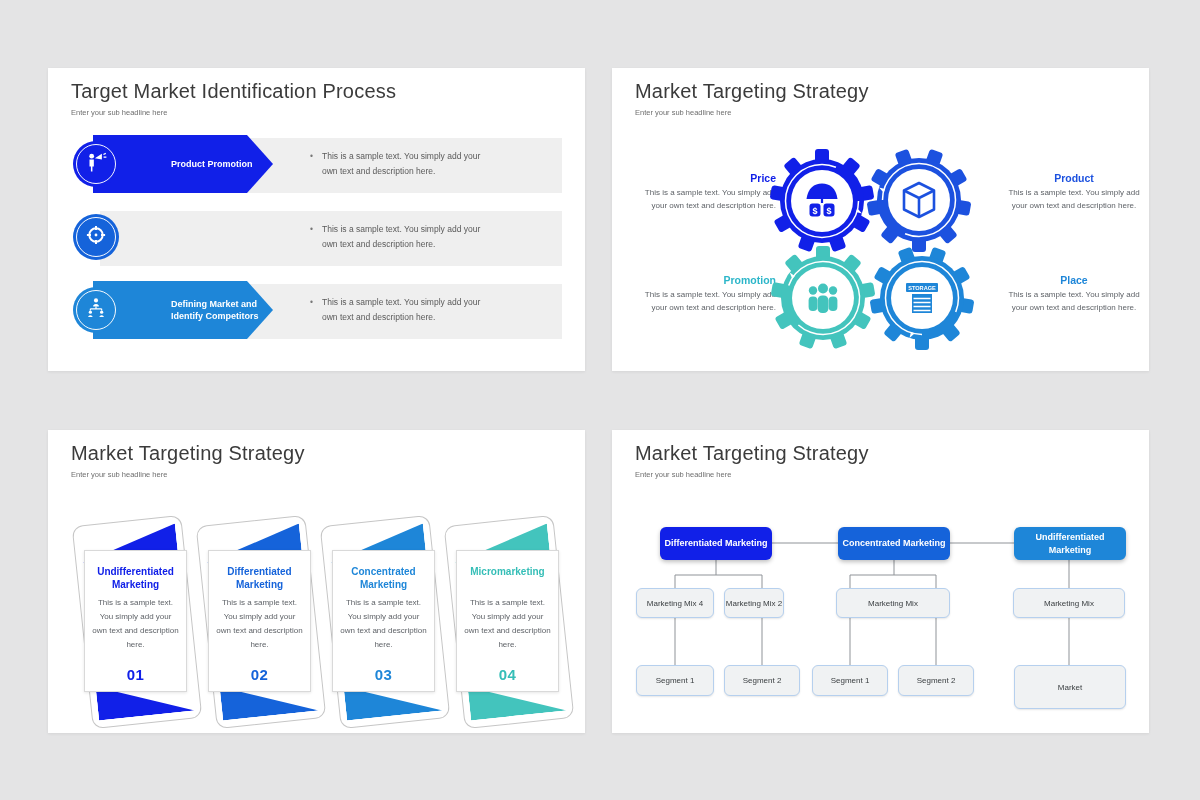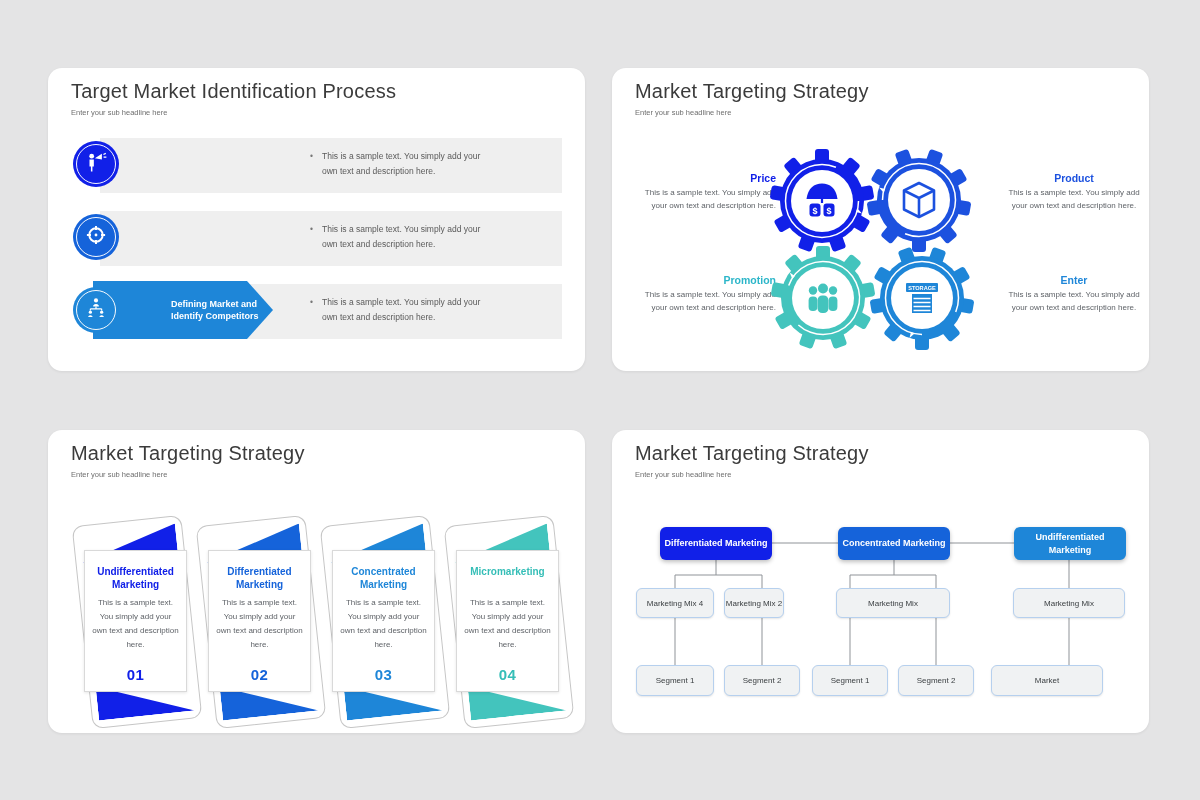--- a/index.html
+++ b/index.html
@@ -1,19 +1,19 @@
 <!DOCTYPE html>
 <html><head>
 <meta charset="utf-8">
 <style>
   * { margin:0; padding:0; box-sizing:border-box; }
   html,body { width:1200px; height:800px; overflow:hidden; }
   body { background:#e4e4e5; font-family:"Liberation Sans","DejaVu Sans",sans-serif; position:relative; }
 
-  .slide { position:absolute; width:537px; height:303px; background:#fff; border-radius:14px;
+  .slide { position:absolute; width:537px; height:303px; background:#fff; border-radius:0;
            box-shadow:0 1px 3px rgba(0,0,0,.07);padding-left:23px; }
   #slide1 { left:48px; top:68px; }
   #slide2 { left:612px; top:68px; }
   #slide3 { left:48px; top:430px; }
   #slide4 { left:612px; top:430px; }
 
   .slide-title { position:absolute; left:23px; top:12px; font-size:20px; font-weight:400;
                  color:#3b3b3b; letter-spacing:.2px; }
   .slide-sub   { position:absolute; left:23px; top:40px; font-size:7.5px; color:#6f6f6f; }
 
@@ -72,20 +72,23 @@
 </style>
 </head>
 <body>
 
 <div class="slide" id="slide1">
   <div class="slide-title">Target Market Identification Process</div>
   <div class="slide-sub">Enter your sub headline here</div>
 
   <div class="p-row" style="top:67px">
     <div class="p-band"></div>
+    <div class="p-arrow bg-blue1">
+      <div class="p-arrow-label">Product Promotion</div>
+    </div>
     <div class="p-circle bg-blue1">
       <span>
         <svg width="26" height="26" viewBox="0 0 24 24" fill="#fff">
           <circle cx="8" cy="6.6" r="2.2"></circle>
           <path d="M6 9.6 h4 v6.6 h-1.3 v4.6 h-1.4 v-4.6 H6 z"></path>
           <path d="M11 8.6 L17.4 4.4 L17.4 9.6 z"></path>
           <path d="M18.6 4.6 l2.2-1.1 .5 1-2.2 1.1z M19 7 h2.6 v1.1 H19z"></path>
         </svg>
       </span>
     </div>
@@ -155,21 +158,21 @@
   </div>
   <div class="g-label g-left" style="top:206px">
     <h4 class="c-tealtxt">Promotion</h4>
     <p>This is a sample text. You simply add your own text and description here.</p>
   </div>
   <div class="g-label g-right" style="top:104px">
     <h4 class="c-blue2b">Product</h4>
     <p>This is a sample text. You simply add your own text and description here.</p>
   </div>
   <div class="g-label g-right" style="top:206px">
-    <h4 class="c-blue3">Enter</h4>
+    <h4 class="c-blue3">Place</h4>
     <p>This is a sample text. You simply add your own text and description here.</p>
   </div>
 
   <div class="gear" style="left:158px; top:81px">
     <svg width="104" height="104" viewBox="0 0 104 104">
       <g fill="#1120E8">
         <g>
           <rect x="45" y="0" width="14" height="17" rx="3"></rect>
           <rect x="45" y="0" width="14" height="17" rx="3" transform="rotate(40 52 52)"></rect>
           <rect x="45" y="0" width="14" height="17" rx="3" transform="rotate(80 52 52)"></rect>
@@ -384,16 +387,16 @@
     </div>
   <div class="org-box org-child" style="left:112px; top:235px; width:76px; height:31px">
       <span>Segment 2</span>
     </div>
   <div class="org-box org-child" style="left:200px; top:235px; width:76px; height:31px">
       <span>Segment 1</span>
     </div>
   <div class="org-box org-child" style="left:286px; top:235px; width:76px; height:31px">
       <span>Segment 2</span>
     </div>
-  <div class="org-box org-child" style="left:379px; top:235px; width:112px; height:31px">
+  <div class="org-box org-child" style="left:402px; top:235px; width:112px; height:44px">
       <span>Market</span>
     </div>
 </div>
 
 </body></html>

